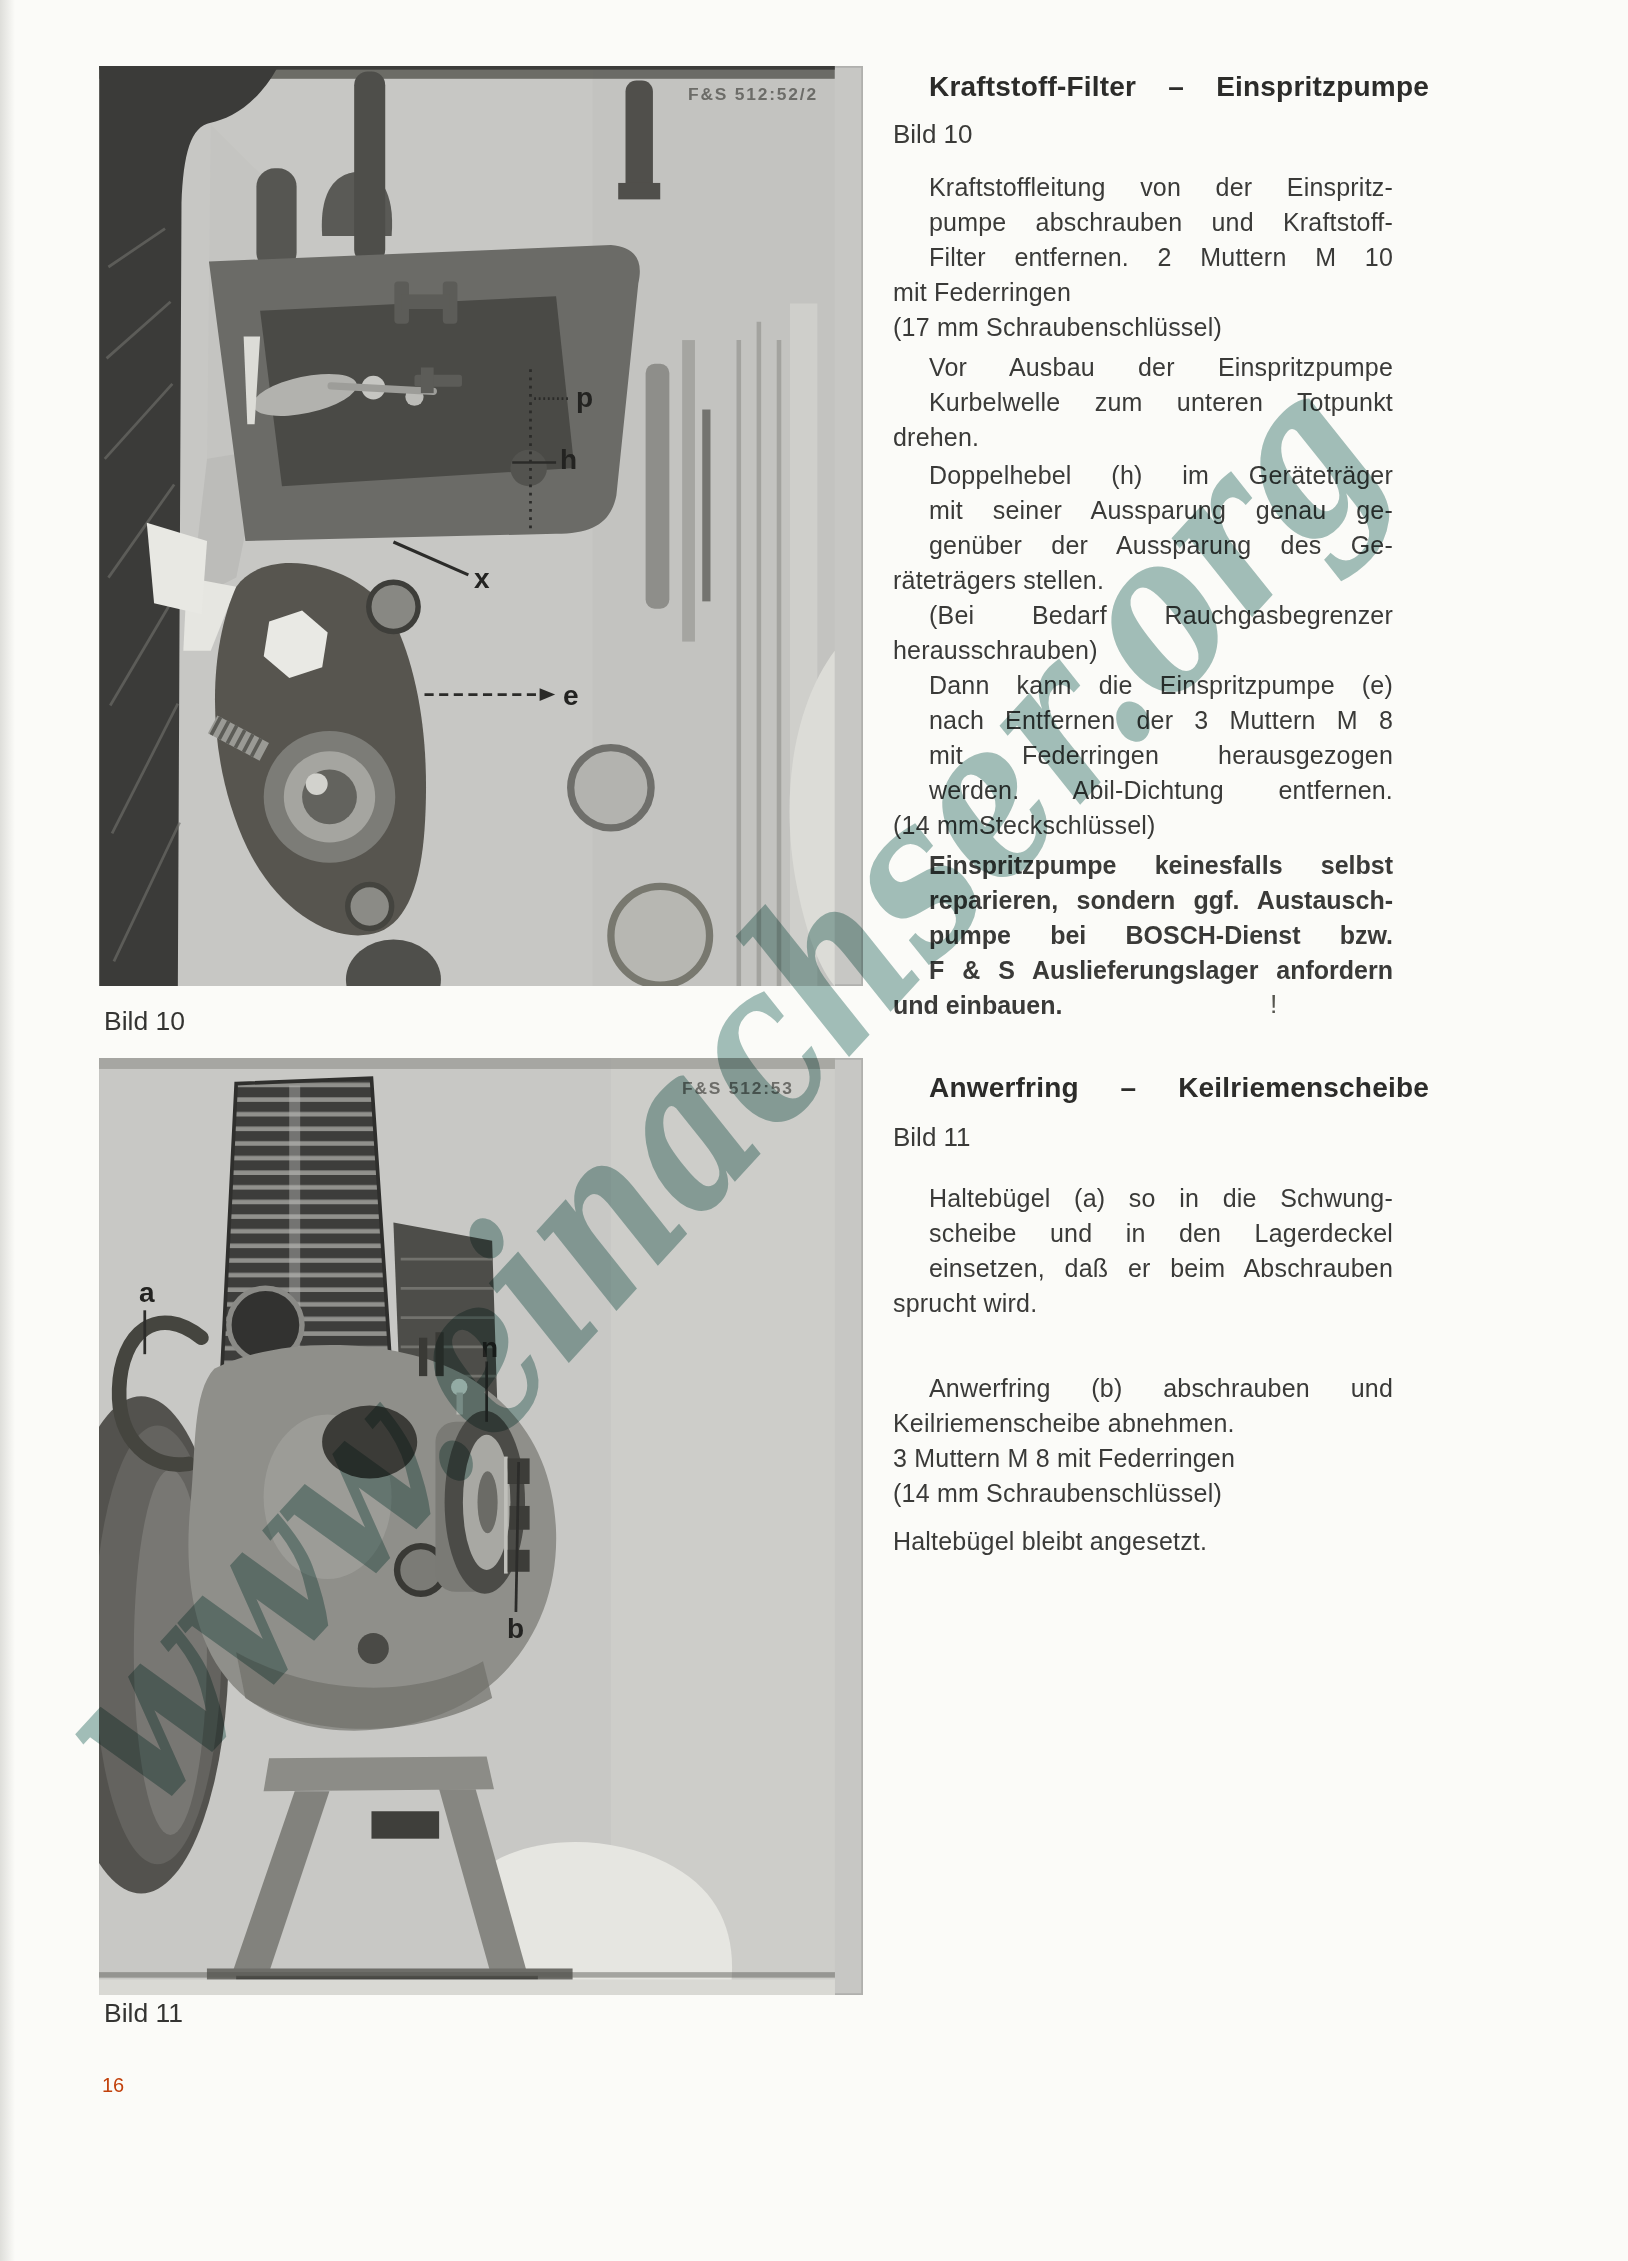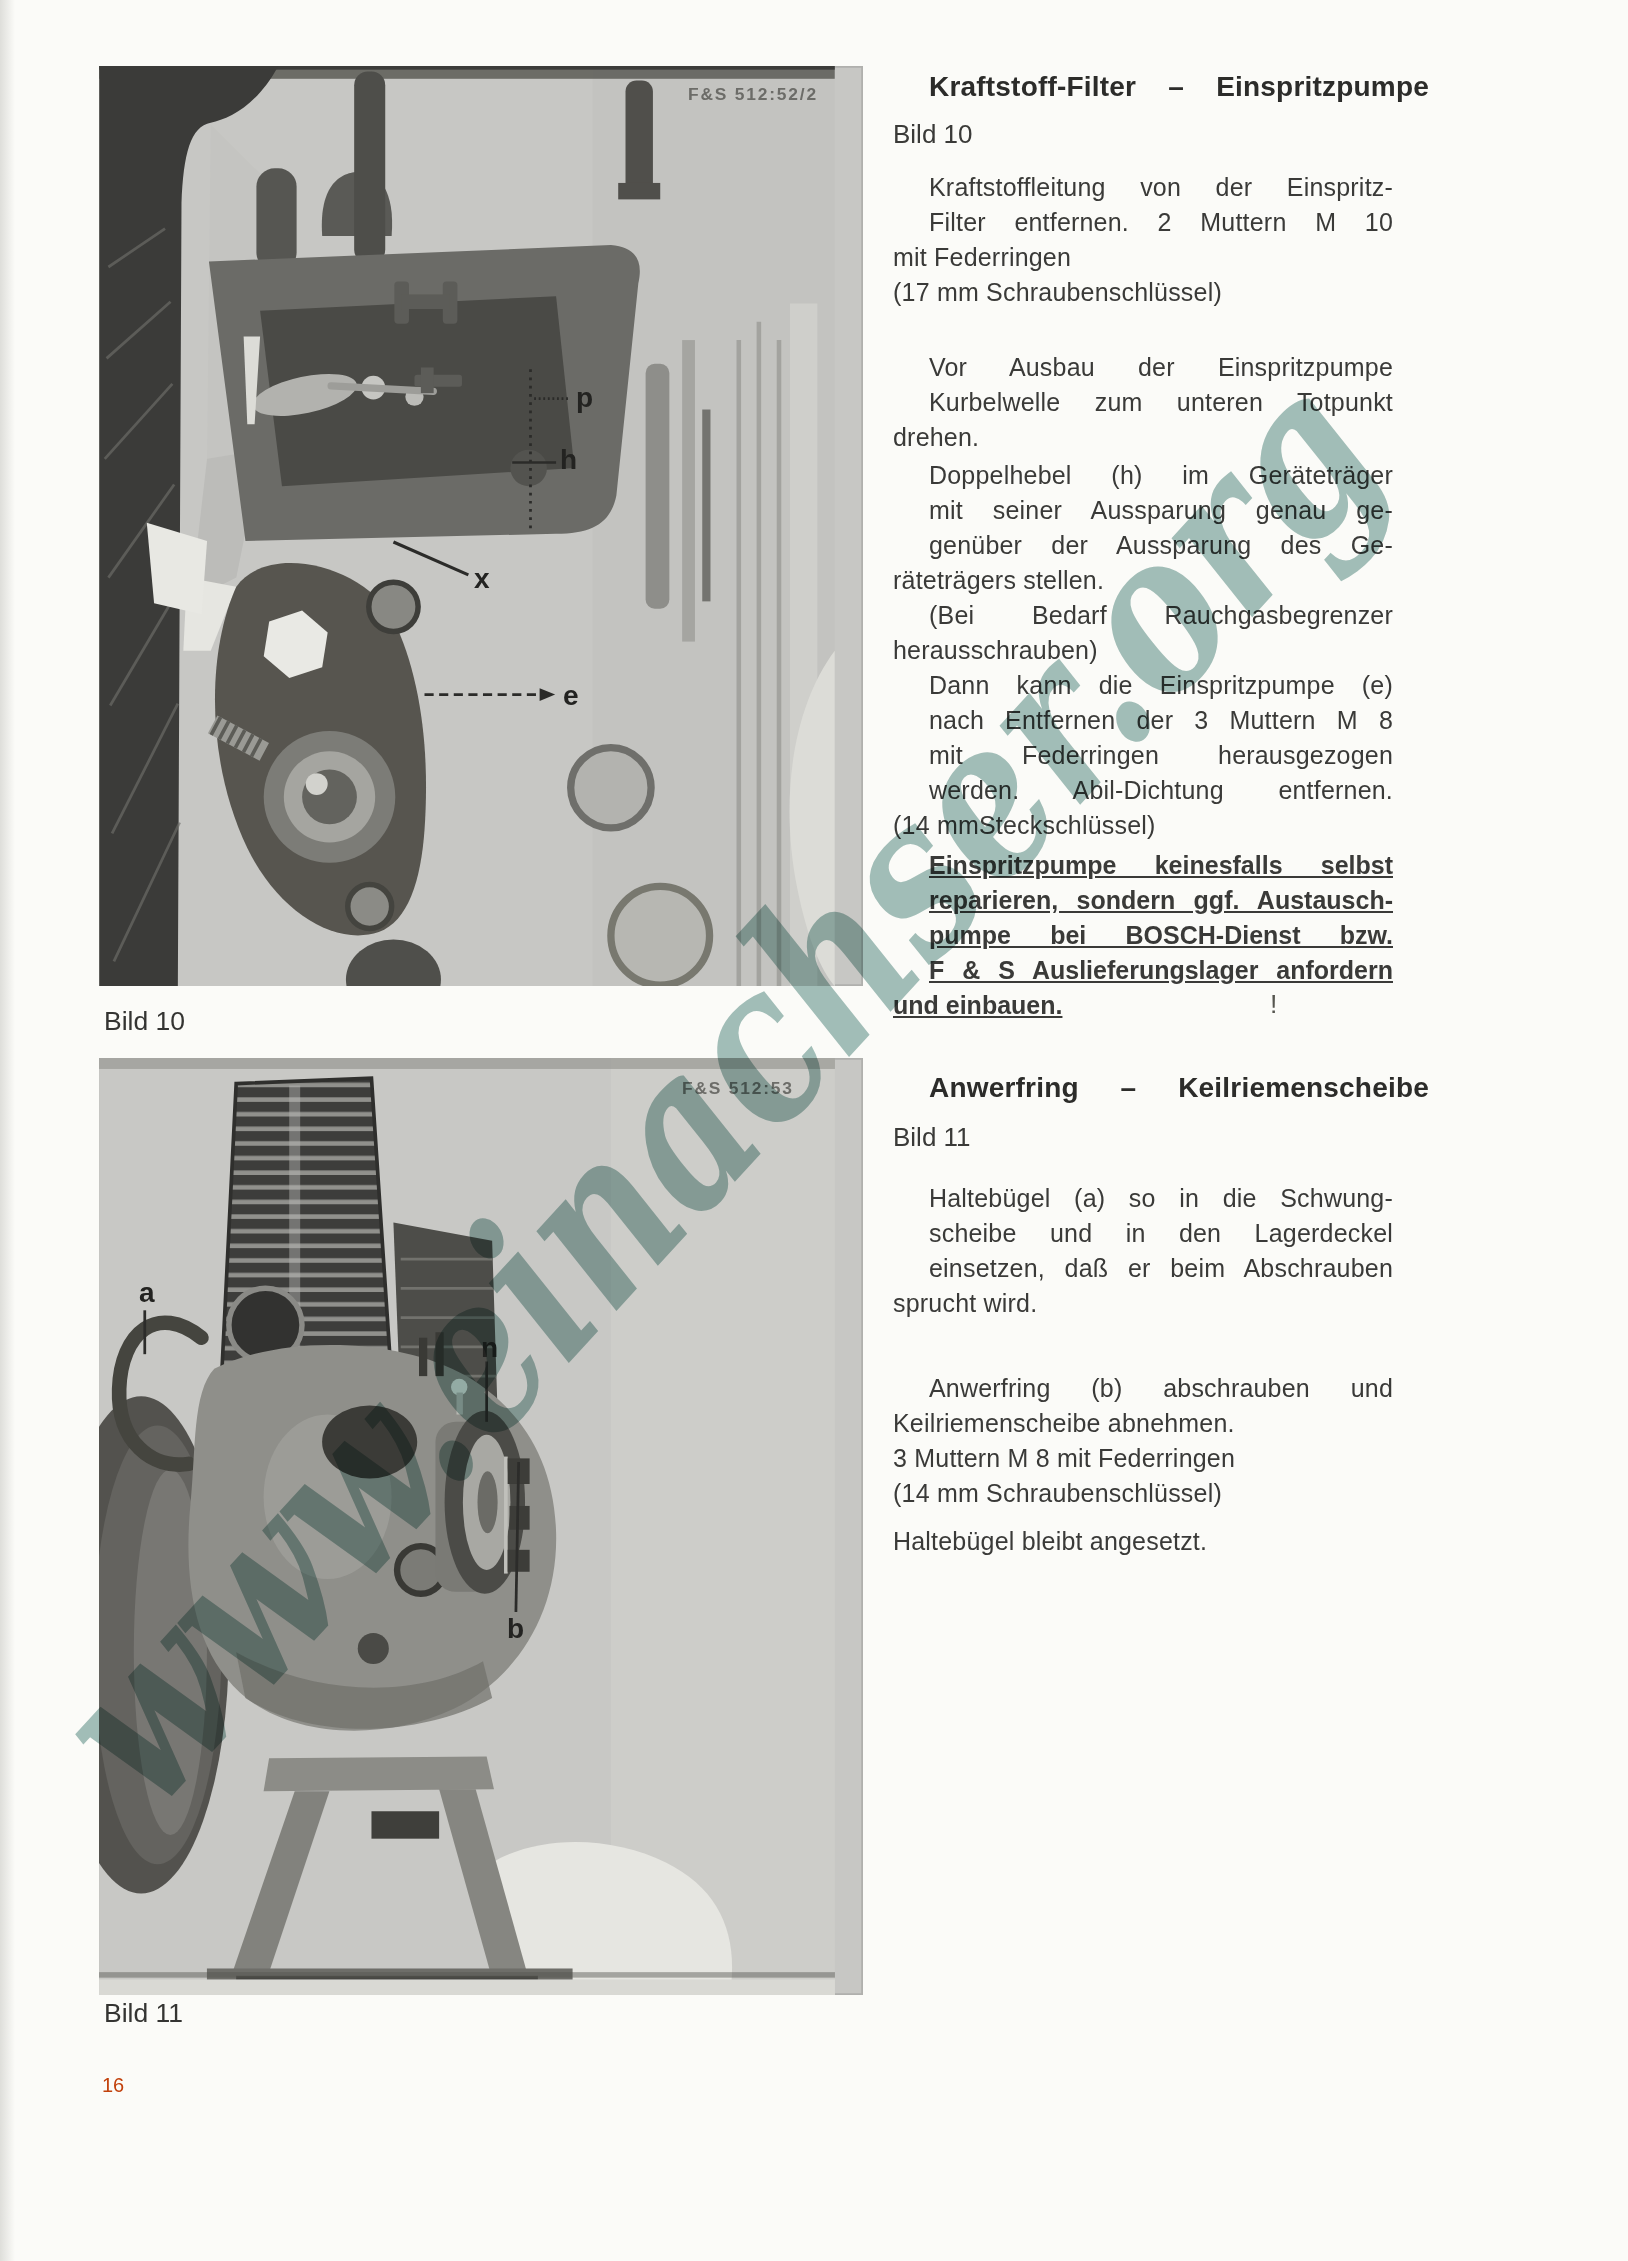--- a/index.html
+++ b/index.html
@@ -211,20 +211,21 @@
     <span class="ph-label" style="left:382px; top:276px;">n</span>
     <span class="ph-label" style="left:408px; top:557px;">b</span>
   </figure>
   <div class="fig-caption" id="cap11">Bild 11</div>
 
   <div id="text-col">
       <div class="block sec-heading just" style="top: 0px;">Kraftstoff-Filter – Einspritzpumpe</div>
       <div class="block bild-ref" style="top: 48px;">Bild 10</div>
       <div class="block para" style="top: 99px;">
         <div class="line just">Kraftstoffleitung von der Einspritz-</div>
+        <div class="line just">pumpe abschrauben und Kraftstoff-</div>
         <div class="line just">Filter entfernen. 2 Muttern M 10</div>
         <div class="line">mit Federringen</div>
         <div class="line">(17 mm Schraubenschlüssel)</div>
       </div>
       <div class="block para" style="top: 279px;">
         <div class="line just">Vor Ausbau der Einspritzpumpe</div>
         <div class="line just">Kurbelwelle zum unteren Totpunkt</div>
         <div class="line">drehen.</div>
       </div>
       <div class="block para" style="top: 387px;">
@@ -233,21 +234,21 @@
         <div class="line just">genüber der Aussparung des Ge-</div>
         <div class="line">räteträgers stellen.</div>
         <div class="line just">(Bei Bedarf Rauchgasbegrenzer</div>
         <div class="line">herausschrauben)</div>
         <div class="line just">Dann kann die Einspritzpumpe (e)</div>
         <div class="line just">nach Entfernen der 3 Muttern M 8</div>
         <div class="line just">mit Federringen herausgezogen</div>
         <div class="line just">werden. Abil-Dichtung entfernen.</div>
         <div class="line">(14 mmSteckschlüssel)</div>
       </div>
-      <div class="block para bold" style="top: 777px; text-decoration: underline;">
+      <div class="block para bold" style="top: 777px;">
         <div class="line just">Einspritzpumpe keinesfalls selbst</div>
         <div class="line just">reparieren, sondern ggf. Austausch-</div>
         <div class="line just">pumpe bei BOSCH-Dienst bzw.</div>
         <div class="line just">F &amp; S Auslieferungslager anfordern</div>
         <div class="line">und einbauen.</div>
       </div>
       <div class="block sec-heading just" style="top: 1001px;">Anwerfring – Keilriemenscheibe</div>
       <div class="block bild-ref" style="top: 1051px;">Bild 11</div>
       <div class="block para" style="top: 1110px;">
         <div class="line just">Haltebügel (a) so in die Schwung-</div>

